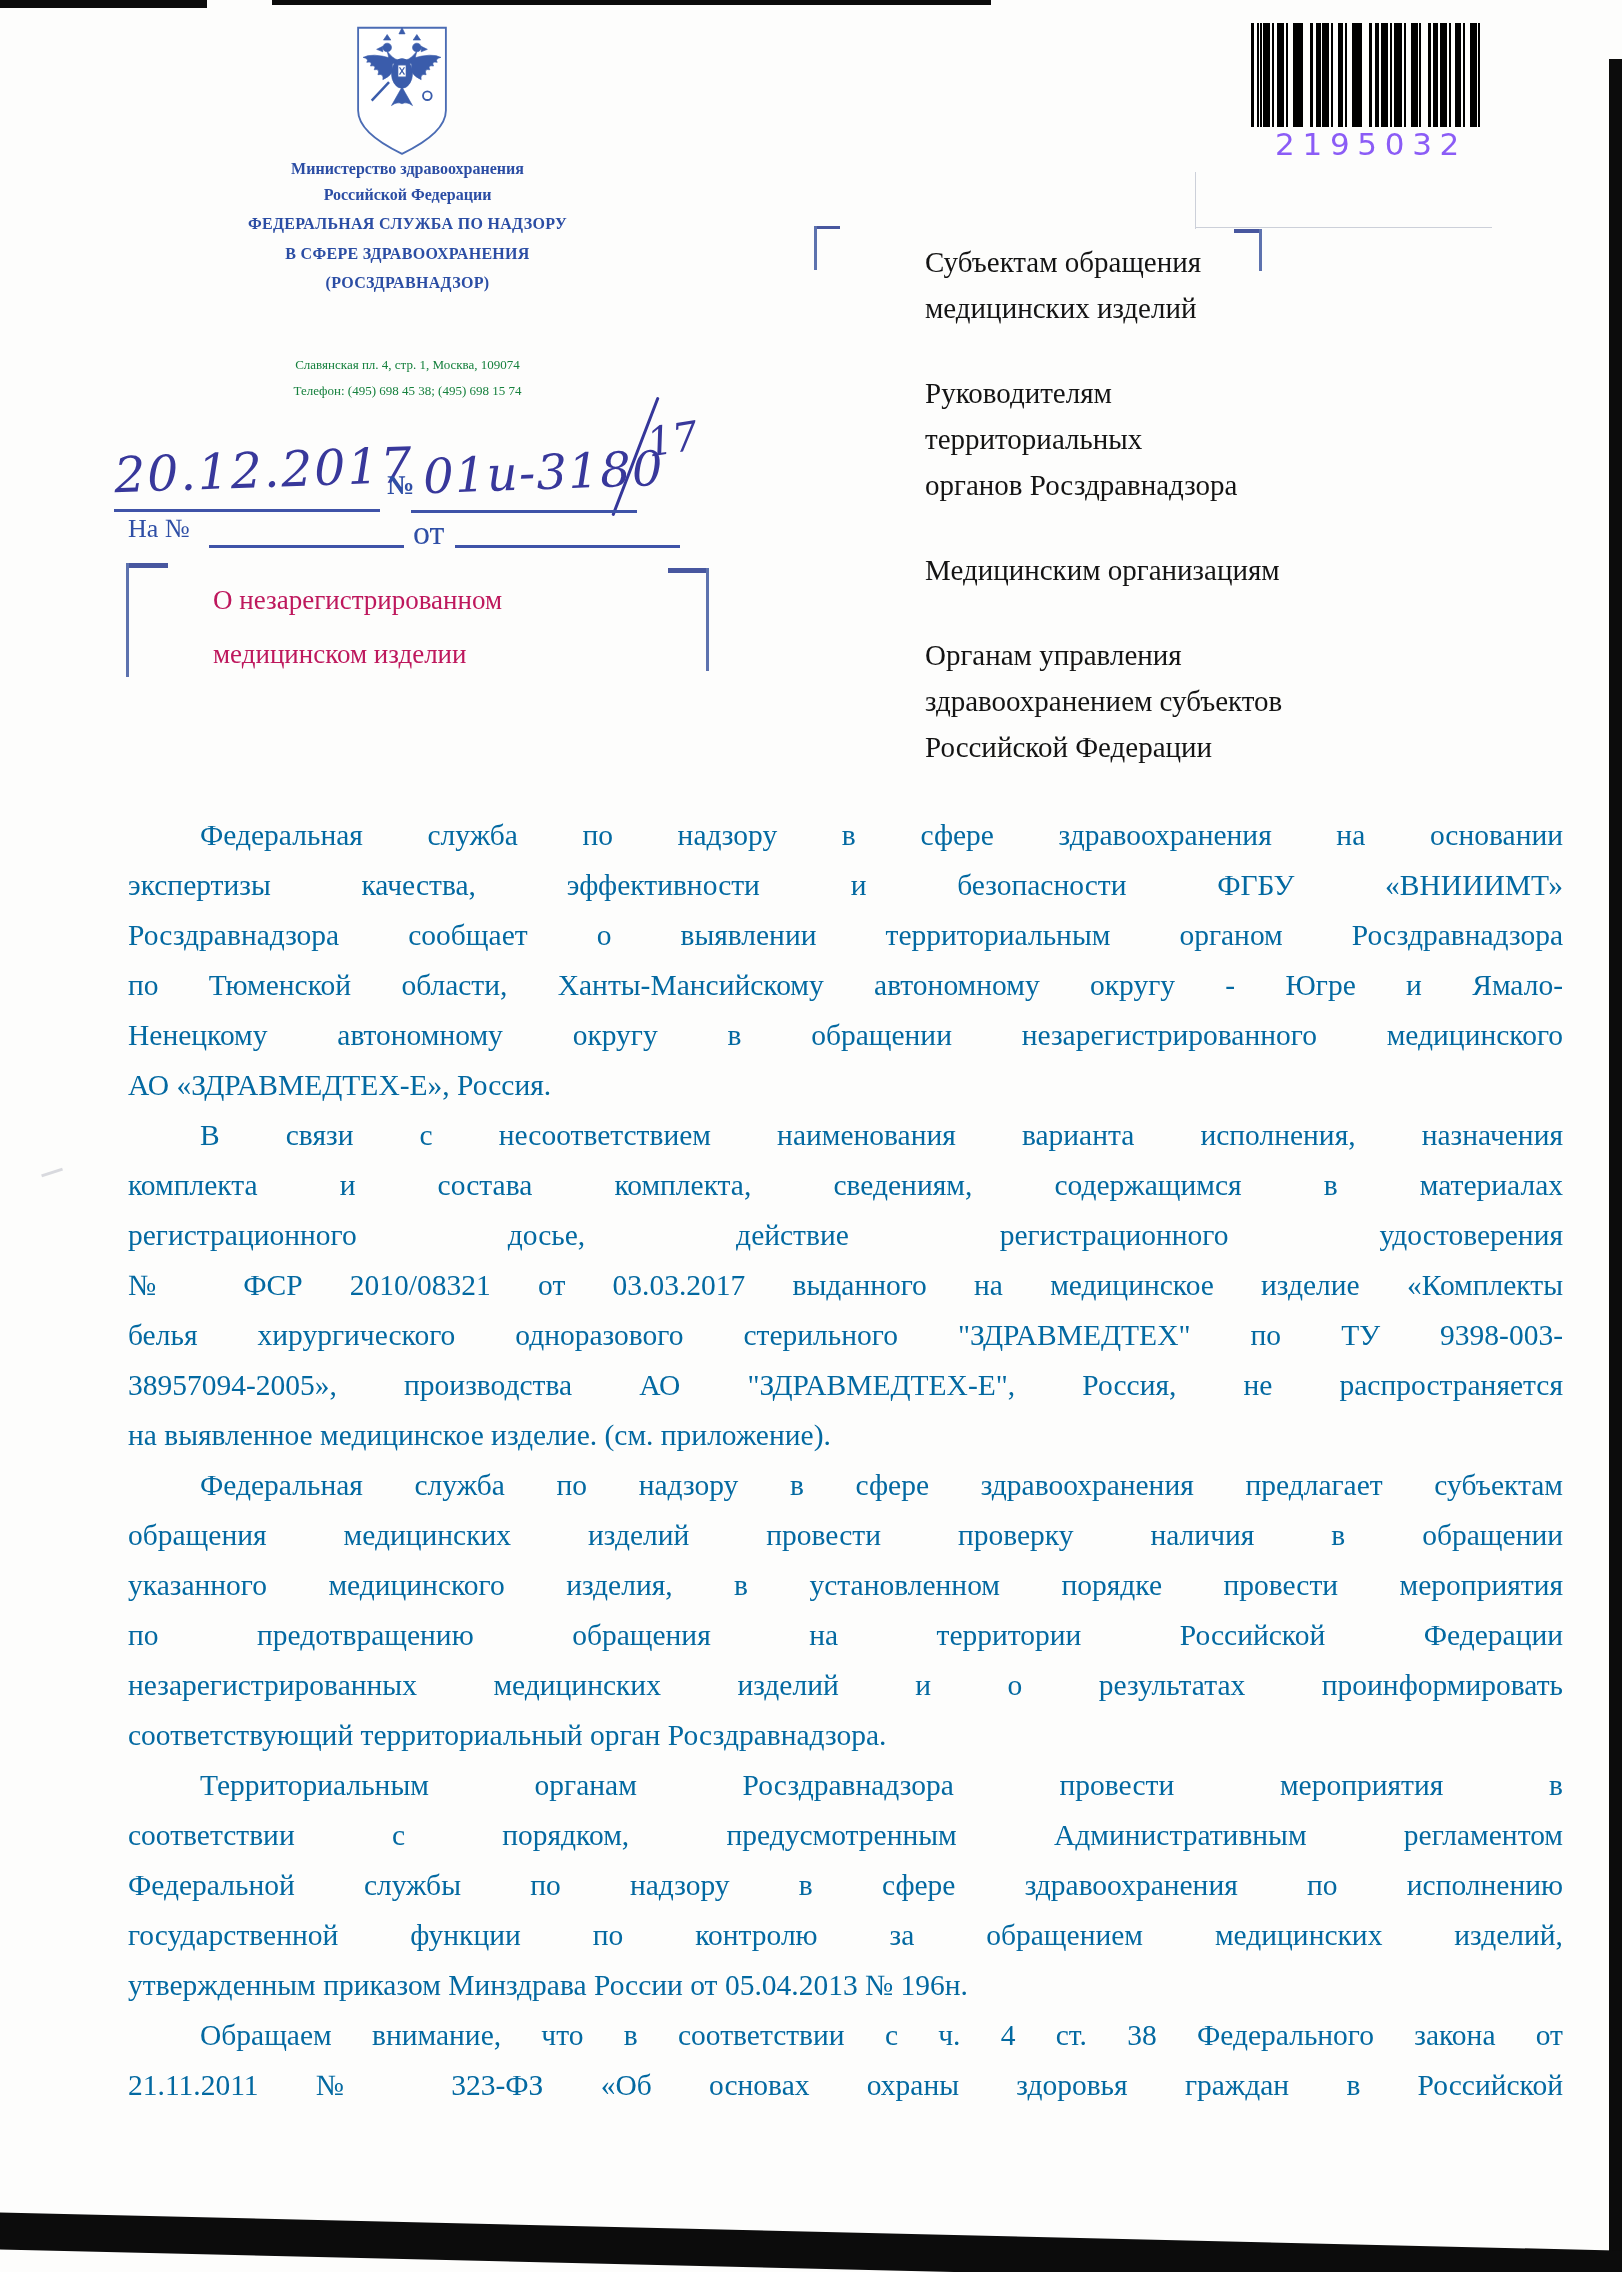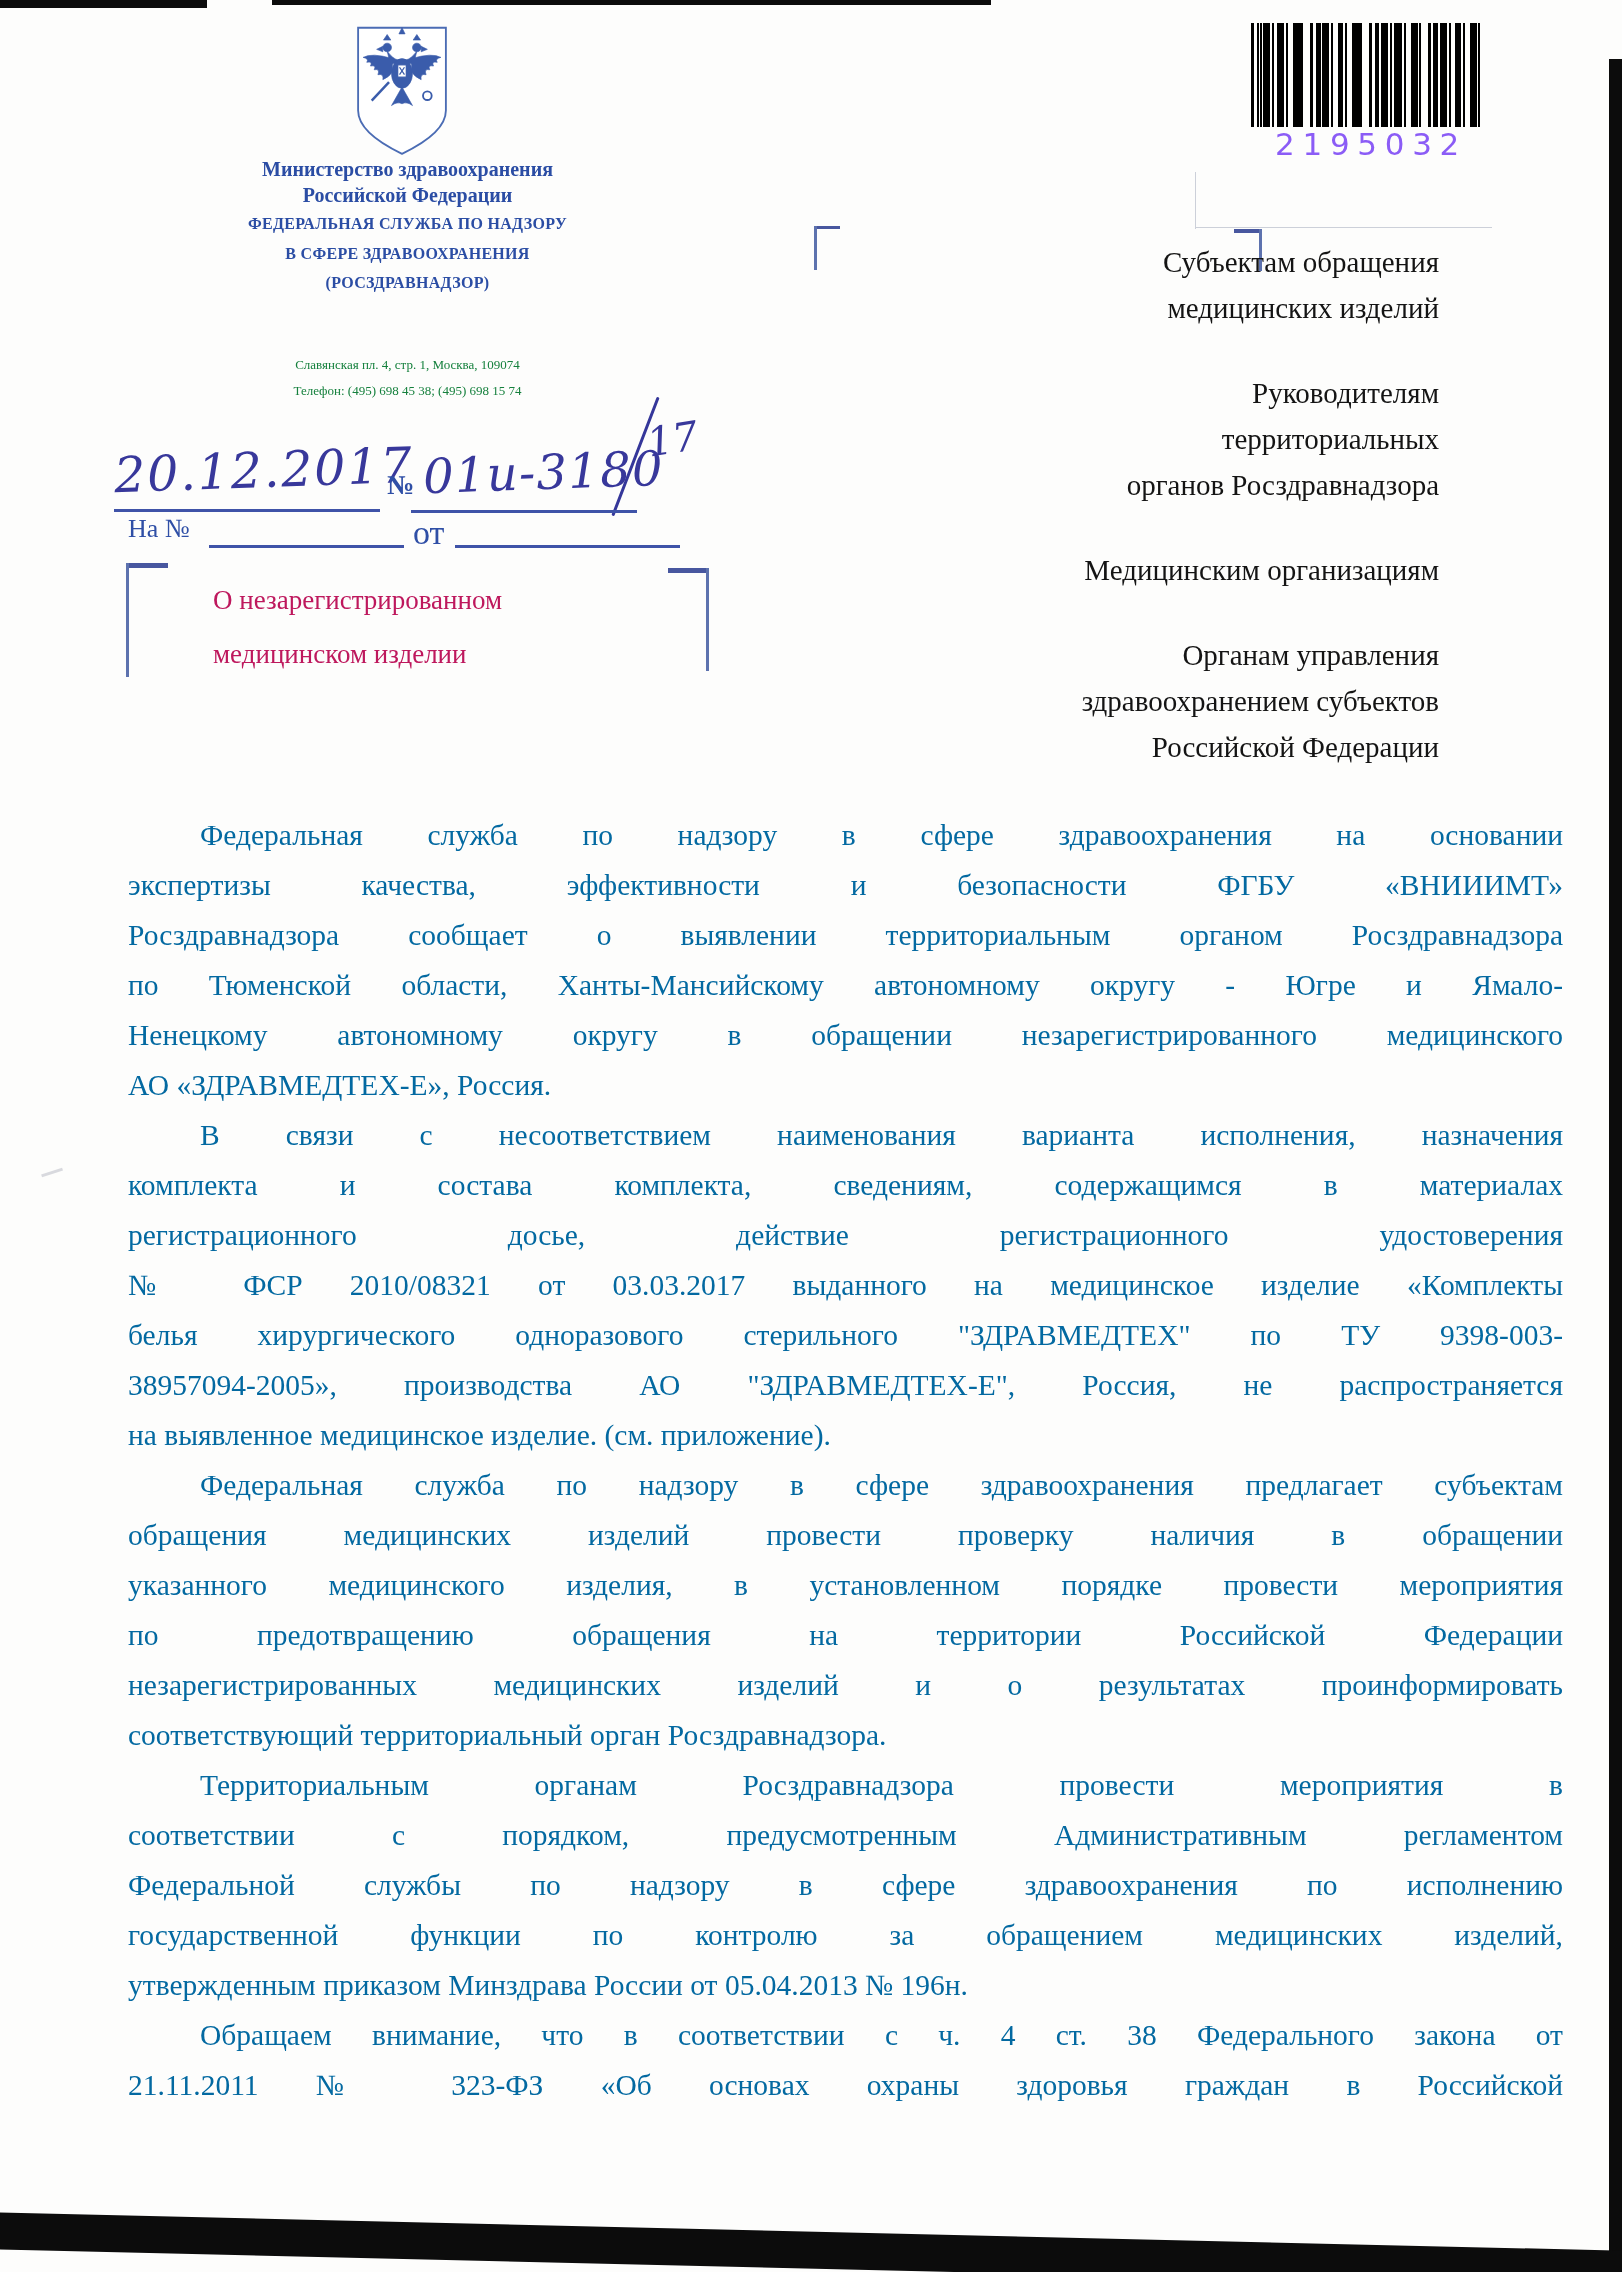--- a/index.html
+++ b/index.html
@@ -17,21 +17,21 @@
 
   
   .faint-v{position:absolute;left:1195px;top:172px;width:1.3px;height:57px;background:#ccd0d9;}
   .faint-h{position:absolute;left:1195px;top:227px;width:297px;height:1.3px;background:#ccd0d9;}
 
   
   .emblem{position:absolute;left:347px;top:24.4px;width:110px;height:136px;}
 
   
   .hdr{position:absolute;left:119px;width:577px;text-align:center;color:#2b4da4;font-weight:bold;}
-  .ministry{top:156px;font-size:20px;line-height:26px;}
+  .ministry{top:156px;font-size:16px;line-height:26px;}
   .agency{top:209px;font-size:16px;line-height:29.5px;letter-spacing:0.3px;}
   .addr{position:absolute;left:119px;top:352px;width:577px;text-align:center;color:#15803d;
         font-weight:normal;font-size:13px;line-height:26px;}
 
   
   .hand{position:absolute;color:#38389b;font-style:italic;font-family:"DejaVu Serif",serif;}
   .hw-date{left:114px;top:442px;font-size:49px;letter-spacing:1.9px;transform:rotate(-2deg);}
   .hw-num{left:423px;top:444px;font-size:48px;letter-spacing:1.3px;transform:rotate(-2deg);}
   .hw-suffix{left:647px;top:416px;font-size:40px;transform:rotate(-9deg);}
   .hw-slash{position:absolute;left:634px;top:393px;width:3.2px;height:127px;background:#35379a;transform:rotate(21deg);border-radius:1.9px;}
@@ -60,21 +60,21 @@
 
   
   .barcode{position:absolute;left:1251px;top:23px;width:229px;height:104px;background:
     repeating-linear-gradient(90deg,#000 0 3.2px,transparent 3.2px 5.8px,#000 5.8px 7.7px,transparent 7.7px 12.2px,
       #000 12.2px 19px,transparent 19px 21px,#000 21px 23px,transparent 23px 29.5px),
     repeating-linear-gradient(90deg,transparent 0 9px,#000 9px 11px,transparent 11px 26px,#000 26px 31px,transparent 31px 39px);}
   .barcode-num{position:absolute;left:1264px;top:126px;width:203px;text-align:right;
     font-family:"DejaVu Sans",sans-serif;font-size:31px;letter-spacing:7.7px;color:#8b5cf6;}
 
   
-  .recipients{position:absolute;left:925px;top:239px;width:514px;text-align:right;
+  .recipients{position:absolute;left:925px;top:239px;width:514px;text-align:left;
     font-size:29px;line-height:46px;color:#141414;}
   .rblock{margin:0 0 39px 0;}
   .rline{white-space:nowrap;}
 
   
   .body-text{position:absolute;left:128px;top:810px;width:1435px;font-size:29.5px;
     line-height:50px;color:#0369a1;}
   .para{margin:0;}
   .bline{text-align:justify;text-align-last:justify;white-space:normal;}
   .bline.first{text-indent:72px;}

